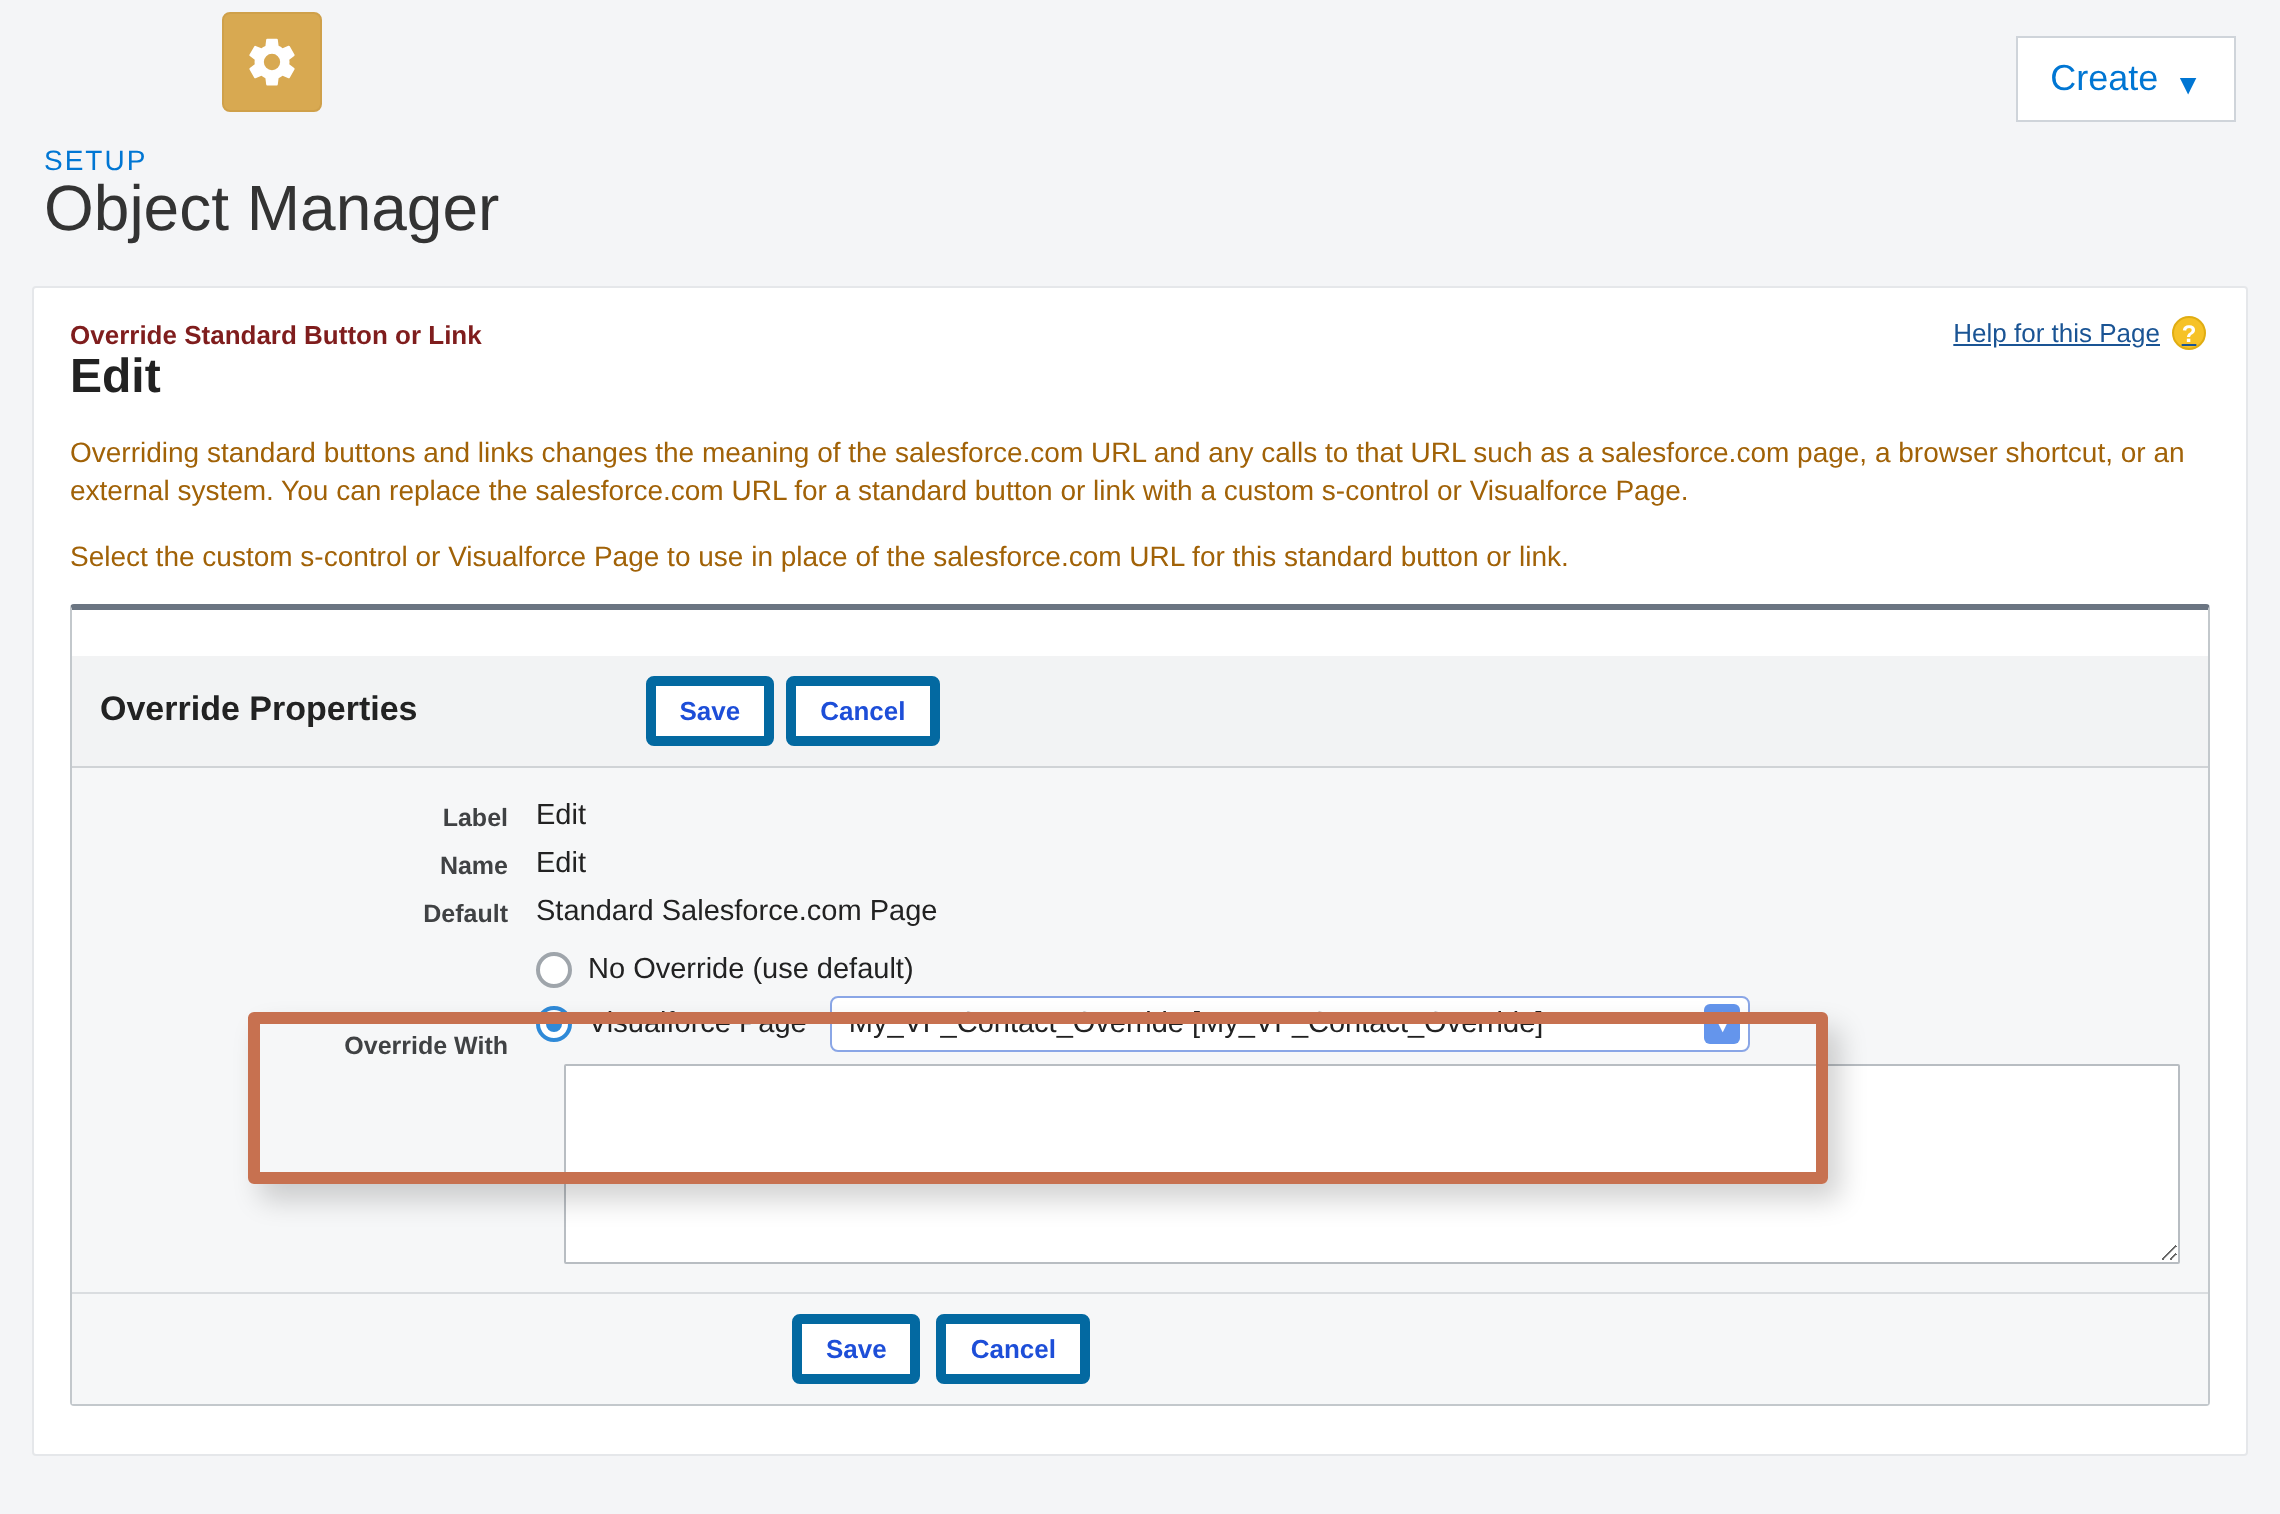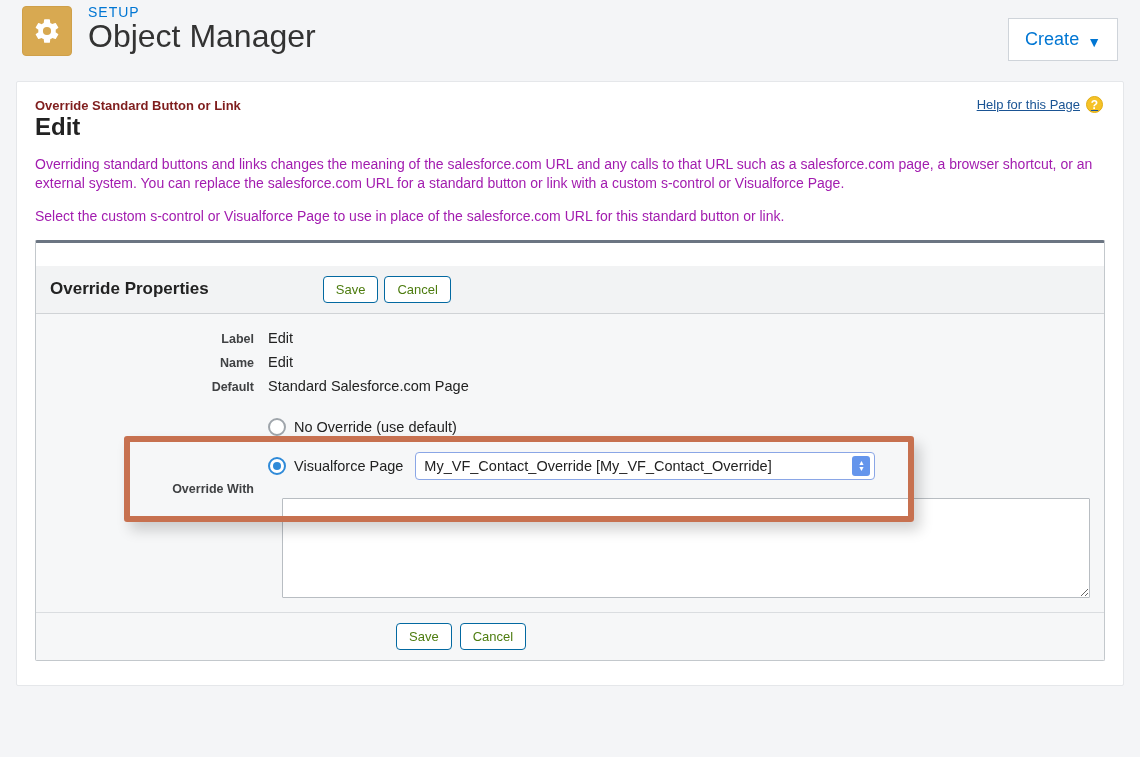--- a/index.html
+++ b/index.html
@@ -3,21 +3,21 @@
 <meta charset="utf-8">
 <style>
   * { box-sizing: border-box; }
   html, body { margin:0; padding:0; font-family: "Helvetica Neue", Helvetica, Arial, sans-serif; background:#f4f5f7; color:#222; }
   body { width:1140px; height:757px; overflow:hidden; position:relative; }
 
   .header-row {
     display:flex; align-items:flex-start; padding:4px 22px 10px 22px;
     justify-content:space-between;
   }
-  .header-left { display:flex; align-items:flex-start; gap:16px; }
+  .header-left { display:flex; align-items:center; gap:16px;flex-direction:column; }
   .icon-box {
     width:50px; height:50px;
     background:#d8a951;
     border:1px solid #cfa04a;
     border-radius:4px;
     display:flex; align-items:center; justify-content:center;
     color:#fff;
     margin-top:2px;
   }
   .setup-label { color:#0076d3; font-size:14px; letter-spacing:1px; font-weight:500; }
@@ -42,54 +42,54 @@
     display:flex; align-items:center; gap:6px;margin-left:20px;
   }
   .help-icon {
     width:17px; height:17px; border-radius:50%;
     background:#f6c227; border:1px solid #e0ad12;
     display:flex; align-items:center; justify-content:center;
     color:#fff; font-size:12px; font-weight:700;
   }
   .card-supertitle { font-size:13px; color:#7f1d1d; font-weight:700; }
   .card-title { font-size:24px; font-weight:700; color:#222; margin:0 0 14px 0; }
-  .body-text { font-size:14px; color:#a21caf; line-height:1.35; margin:0 0 14px 0; }
+  .body-text { font-size:14px; color:#a16207; line-height:1.35; margin:0 0 14px 0; }
 
   .panel {
     border:1px solid #c3c8cc; border-top:3px solid #6b7582; border-radius:2px;
     margin-top:14px;
   }
   .panel-header {
     background:#f2f3f4; border-bottom:1px solid #d0d3d6;
     padding:10px 14px; display:flex; align-items:center; gap:24px;margin-top:23px;
   }
   .panel-header h3 { margin:0; font-size:17px; font-weight:700; color:#222; flex:0 0 auto; }
   .btn {
-    background:#fff; border:1px solid #0369a1; border-radius:4px;
-    padding:5px 12px; font-size:13px; color:#4d7c0f; font-weight:400;
+    background:#fff; border:5px solid #0369a1; border-radius:4px;
+    padding:5px 12px; font-size:13px; color:#1d4ed8; font-weight:700;
     cursor:pointer;
   }
   .panel-body { background:#f6f7f8; padding:0; }
 
   .field-row { display:flex; align-items:flex-start; padding:6px 0 2px 0; }
   .field-label {
     flex: 0 0 232px; text-align:right; padding-right:14px;
     font-size:12.5px; font-weight:700; color:#404244;
     padding-top:2px;
   }
   .field-value { font-size:14.5px; color:#222; }
 
   .highlight-box {
     border:6px solid #c77150;
     position:absolute; border-radius:3px;
     box-shadow:6px 8px 14px rgba(0,0,0,.18);
     pointer-events:none;
   }
 
-  .radio-row { display:flex; align-items:center; gap:8px; margin:16px 0; }
+  .radio-row { display:flex; align-items:center; gap:8px; margin:4px 0; }
   .radio-outer {
     width:18px; height:18px; border:2px solid #9fa5ab; border-radius:50%;
     background:#fff; position:relative; cursor:pointer;
   }
   .radio-outer.selected { border-color:#2f8ad8; }
   .radio-outer.selected::after {
     content:""; position:absolute; width:8px; height:8px; border-radius:50%;
     background:#2f8ad8; left:50%; top:50%; transform:translate(-50%,-50%);
   }
 

